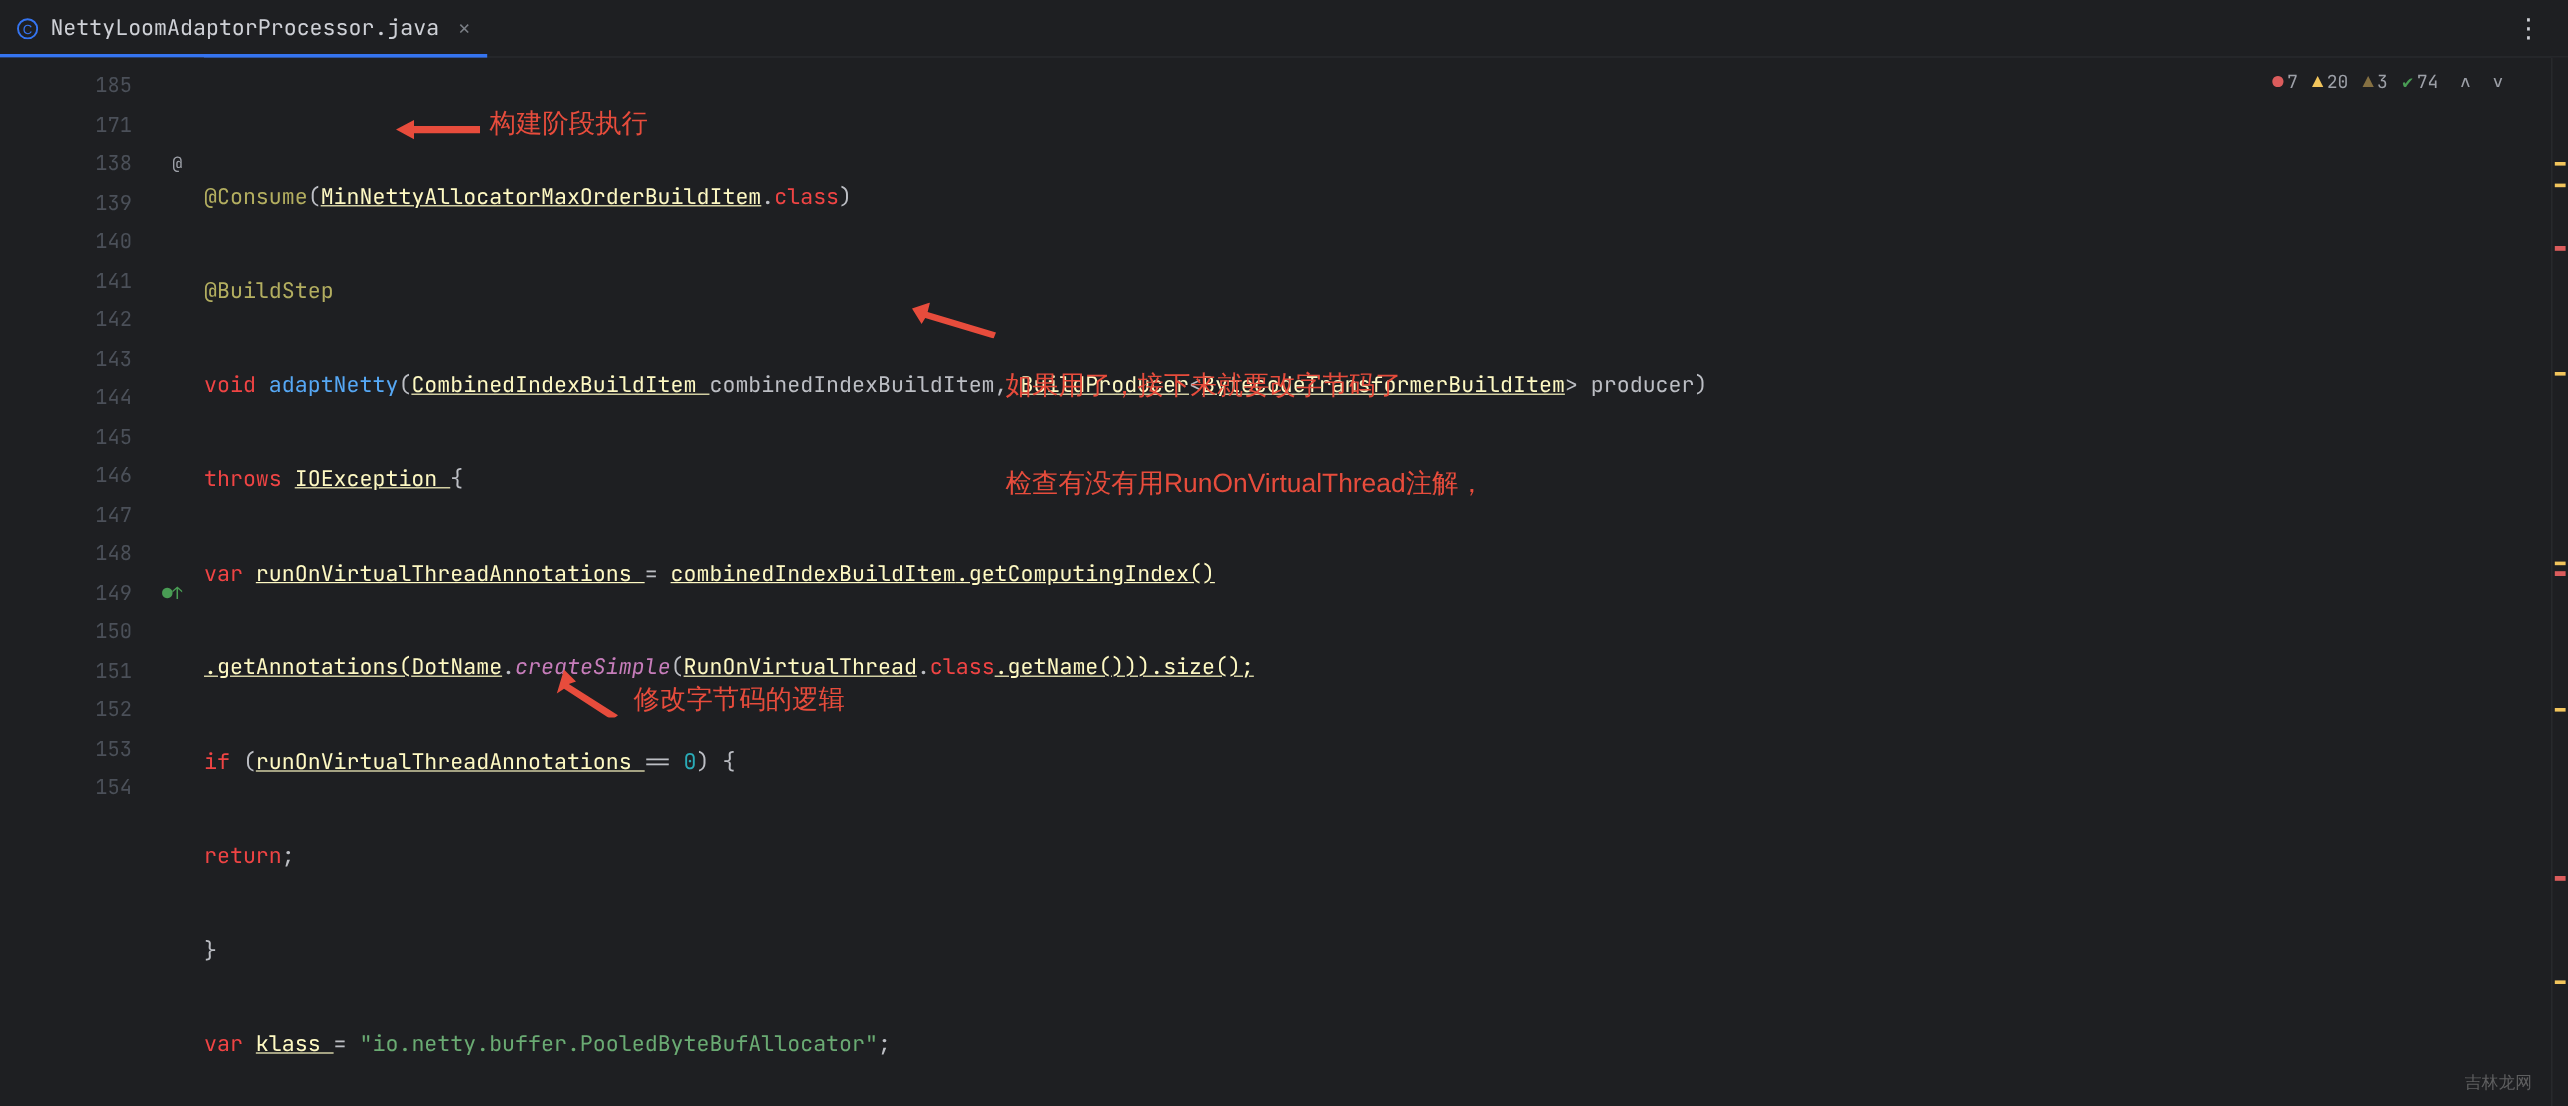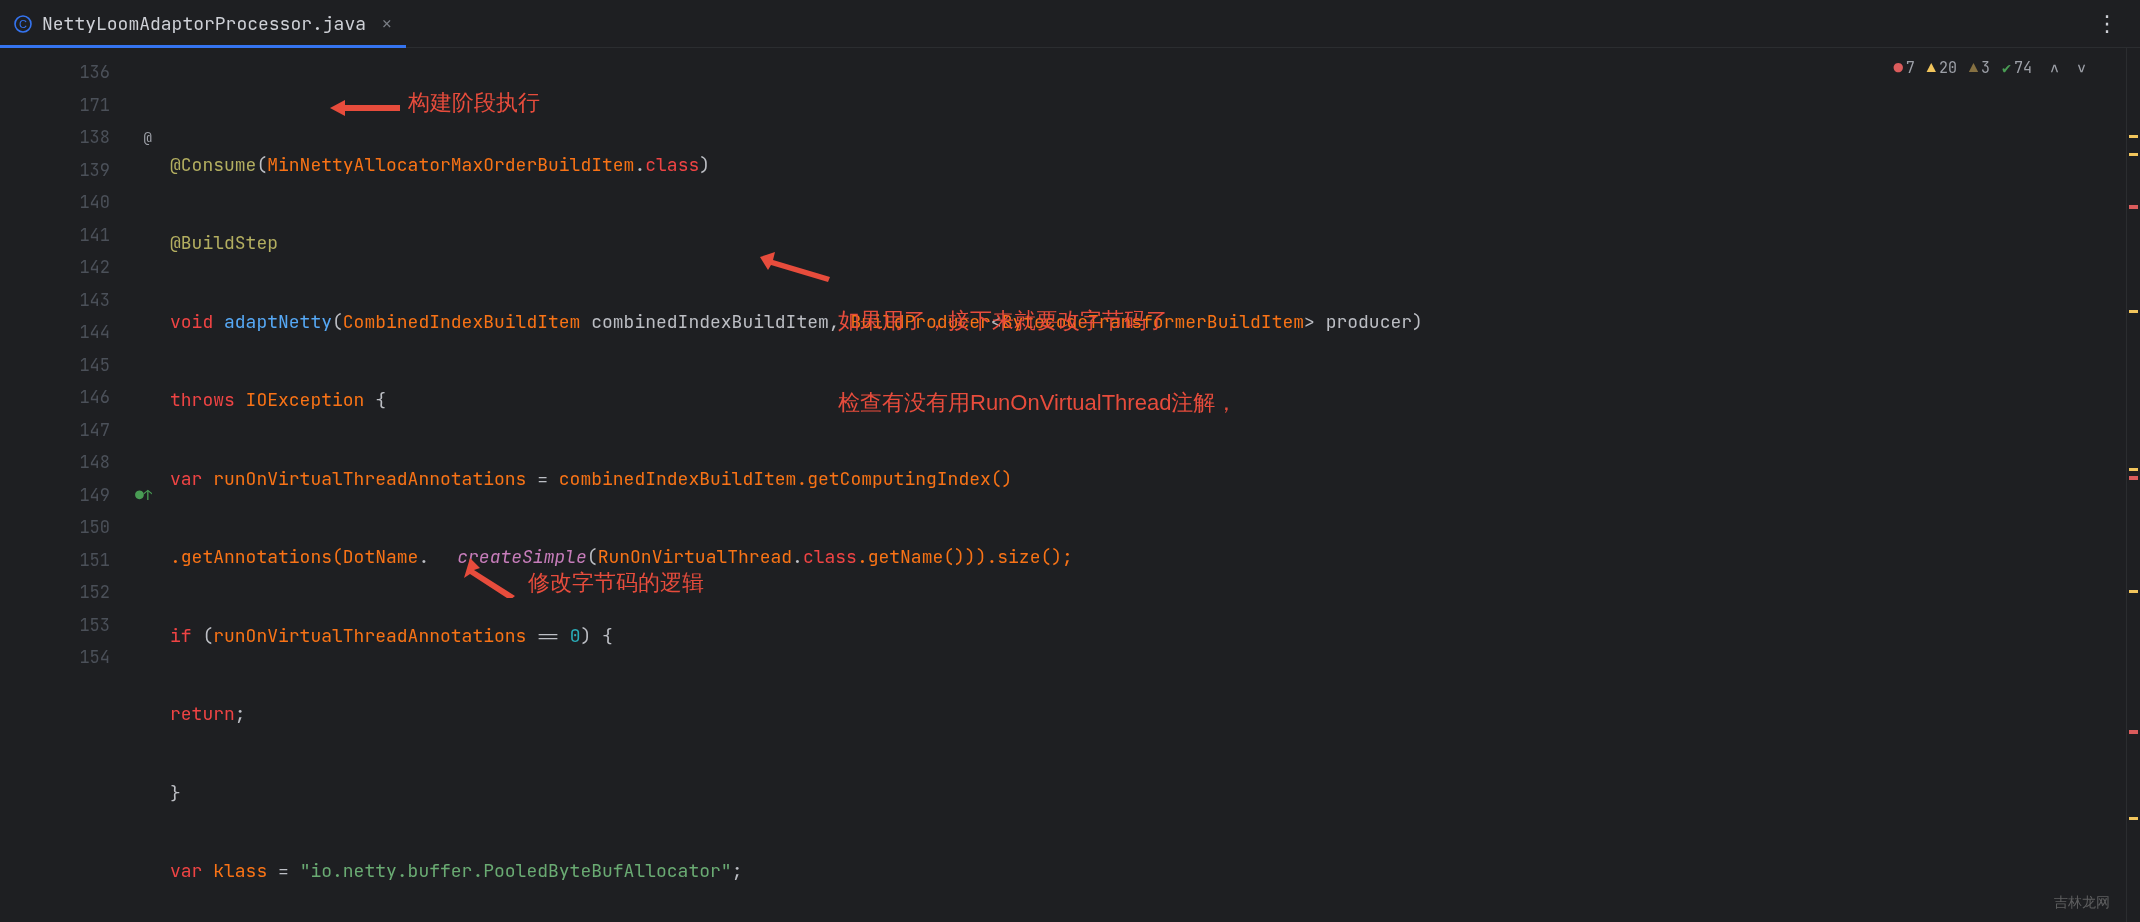--- a/index.html
+++ b/index.html
@@ -77,23 +77,23 @@
   .code {
     flex: 1;
     padding-top: 8px;
     position: relative;
     white-space: pre;
   }
   .cl { height: 32.5px; display: flex; align-items: center; }
   .tok-ann { color: #b3ae60; }
   .tok-kw { color: #ef4444; }
   .tok-fn { color: #56a8f5; }
-  .tok-type { color: #f97316; }
+  .tok-type { color: #fef9c3; text-decoration: underline; }
   .tok-param { color: #bcbec4; }
-  .tok-member { color: #c77dbb; font-style: italic; margin-left: 28px; }
+  .tok-member { color: #c77dbb; font-style: italic; }
   .tok-num { color: #2aacb8; }
   .tok-str { color: #6aab73; }
   .tok-punc { color: #bcbec4; }
   .inspections {
     position: absolute;
     top: 10px;
     right: 40px;
     display: flex;
     gap: 12px;
     align-items: center;
@@ -150,21 +150,21 @@
     </span>
     <span>NettyLoomAdaptorProcessor.java</span>
     <span class="close">✕</span>
   </div>
   <div class="more-btn">⋮</div>
 </div>
 
 <div class="editor">
   <div class="gutter">
     <div class="gl">
-        <span>136</span>
+        <span>185</span>
       </div>
     <div class="gl">
         <span>171</span>
       </div>
     <div class="gl">
         <span>138</span>
         <span class="gicon" style="color:#9da0a8;">@</span>
       </div>
     <div class="gl">
         <span>139</span>

